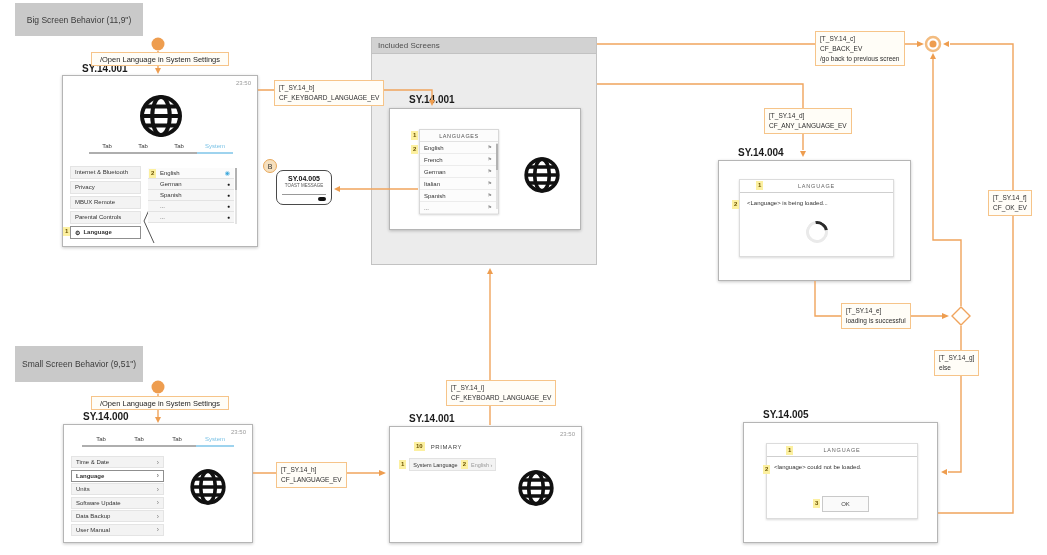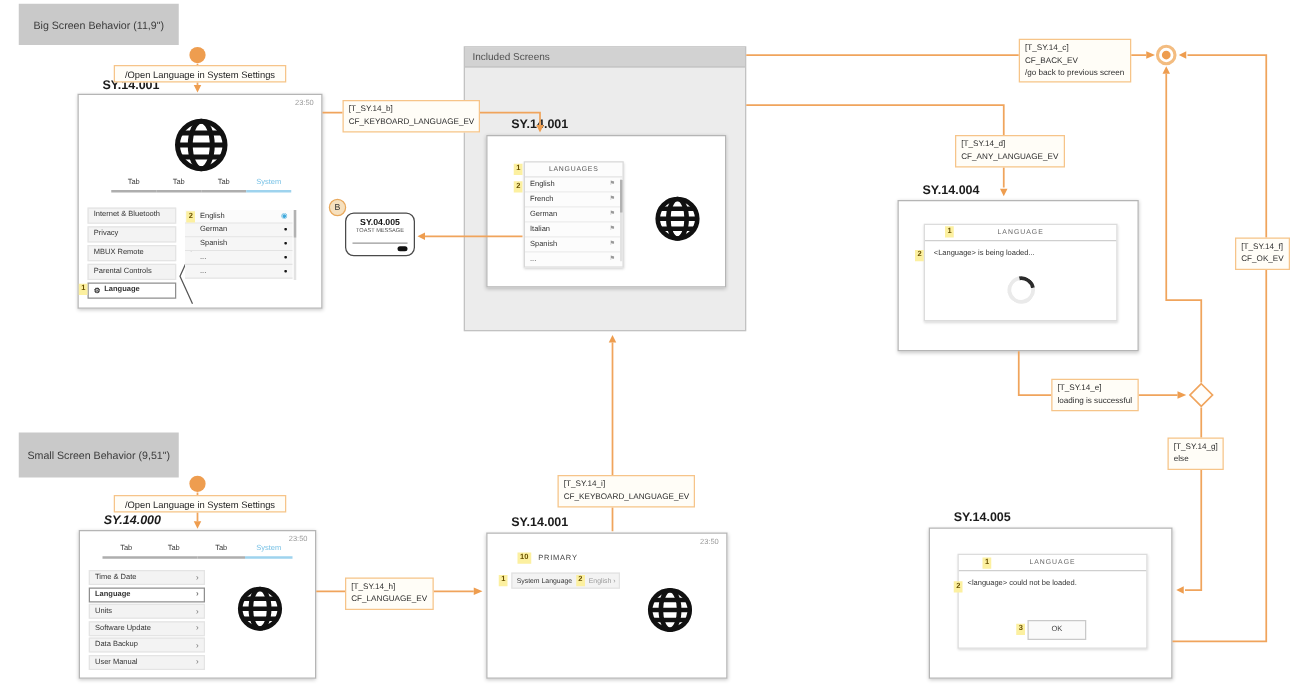--- a/index.html
+++ b/index.html
@@ -285,21 +285,21 @@
     <div class="dialog" style="left:22px;top:20px;width:152px;height:76px;">
       <div class="dhdr">LANGUAGE</div>
       <div class="dmsg">&lt;language&gt; could not be loaded.</div>
       <div class="okbtn" style="left:55px;top:52px;width:47px;height:16px;">OK</div>
     </div>
     <div class="marker" style="left:42px;top:23px;">1</div>
     <div class="marker" style="left:19px;top:42px;">2</div>
     <div class="marker" style="left:69px;top:76px;">3</div>
   </div>
 
-  <div class="stitle" style="left:63px;top:411px;font-style:italic;">SY.14.000</div>
+  <div class="stitle" style="left:63px;top:411px;">SY.14.000</div>
   <div class="screen" style="left:63px;top:424px;width:190px;height:119px;">
     <div class="clock">23:50</div>
     <div class="tabs" style="left:18px;top:11px;">
       <div class="tab" style="width:38px;"><span>Tab</span><div class="u"></div></div>
       <div class="tab" style="width:38px;"><span>Tab</span><div class="u"></div></div>
       <div class="tab" style="width:38px;"><span>Tab</span><div class="u"></div></div>
       <div class="tab active" style="width:38px;"><span>System</span><div class="u"></div></div>
     </div>
     <div class="vlist" style="left:7px;top:31px;width:93px;gap:1.5px;">
       <div class="lrow" style="height:12px;">

